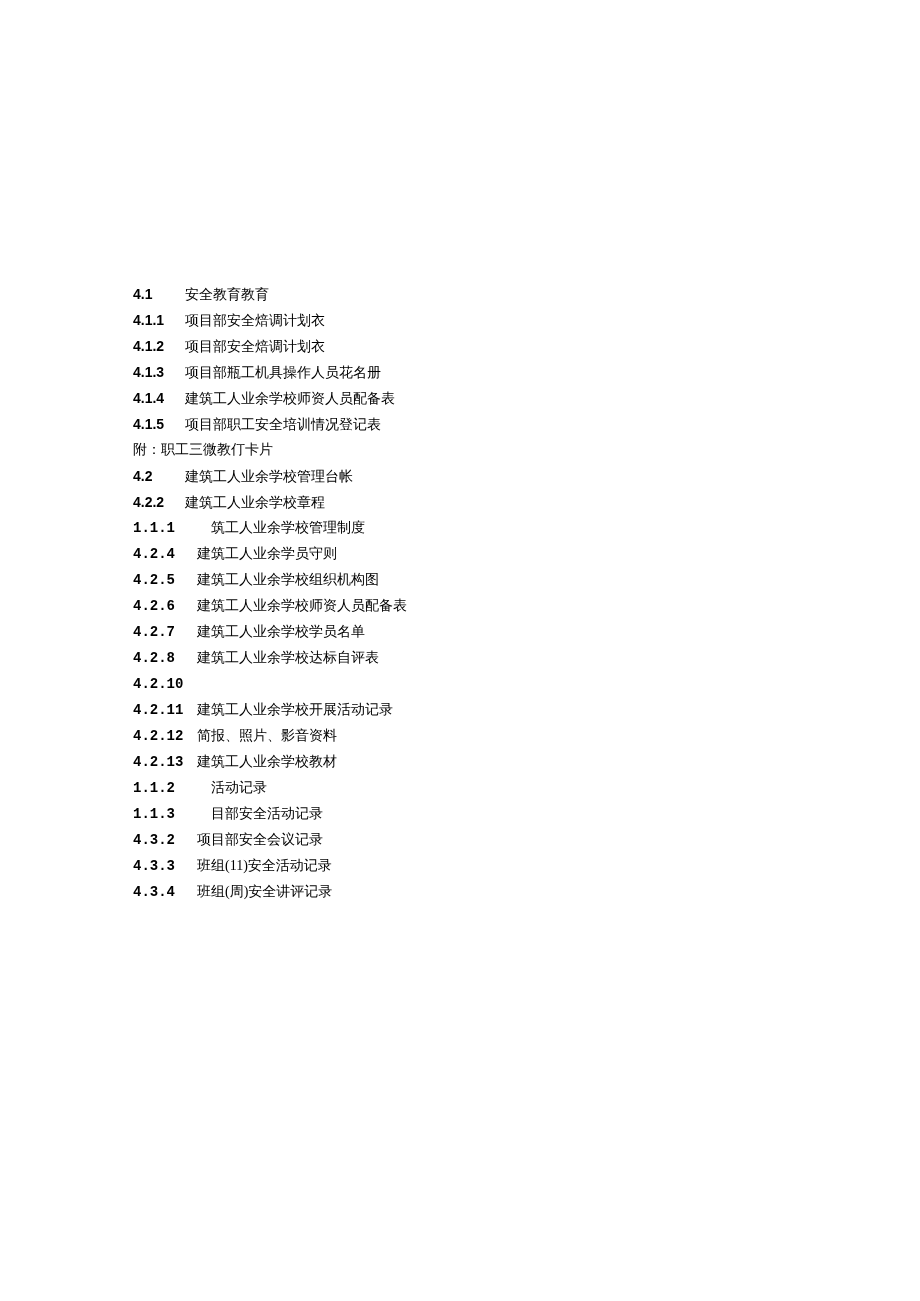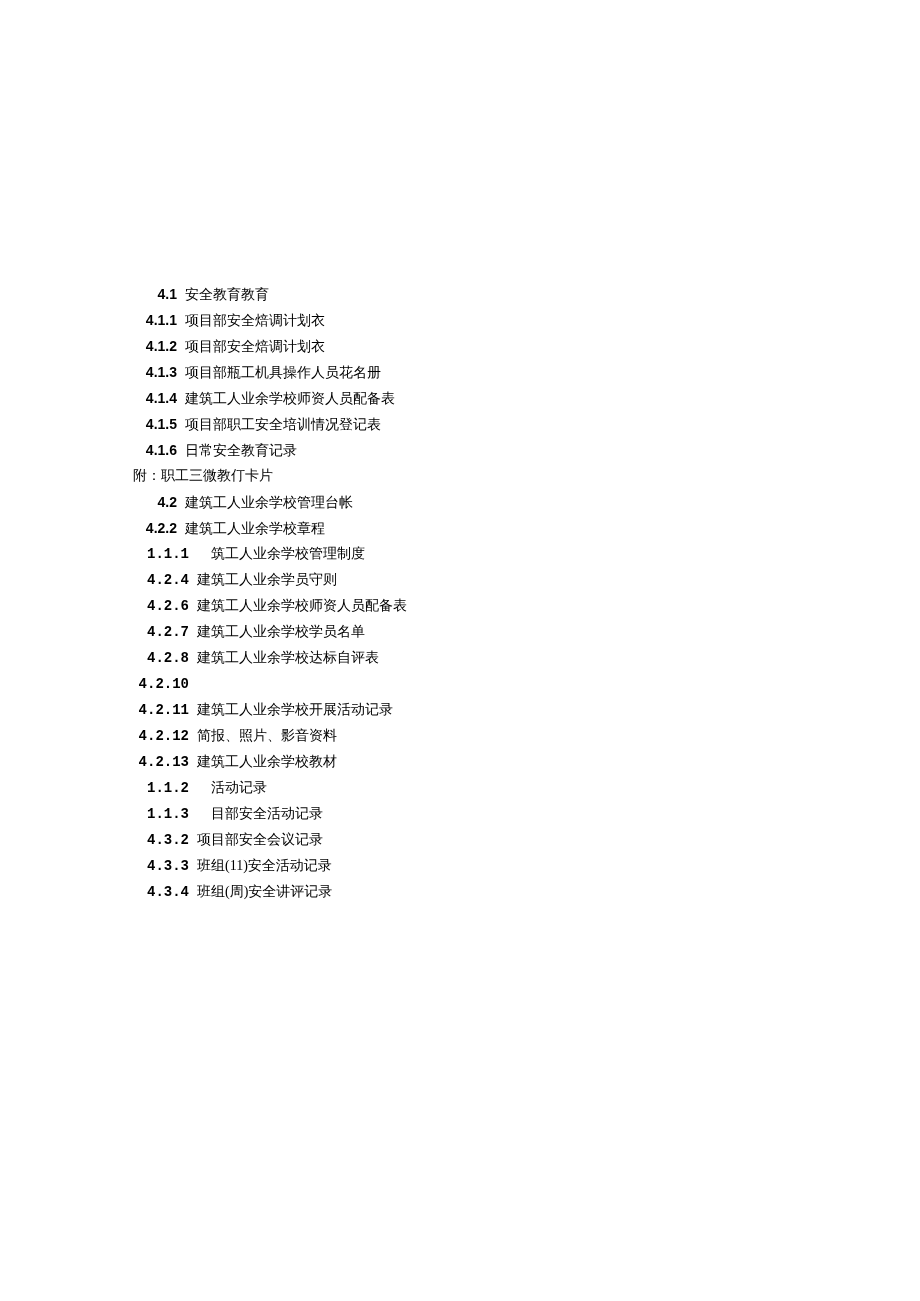--- a/index.html
+++ b/index.html
@@ -15,21 +15,20 @@
       font-size: 14px;
       color: #000000;
       padding-top: 281px;
       padding-left: 133px;
     }
     .toc-line {
       line-height: 26px;
       height: 26px;
       display: flex;
       align-items: baseline;
-      text-align: right;
     }
     .toc-number {
       font-family: Arial, "Helvetica", sans-serif;
       font-weight: bold;
       display: inline-block;
       min-width: 52px;
       padding-right: 8px;
     }
     .toc-number-wide {
       font-family: Liberation Mono, monospace;
@@ -73,40 +72,40 @@
       <span class="toc-text">项目部瓶工机具操作人员花名册</span>
     </div>
     <div class="toc-line indent-1">
       <span class="toc-number">4.1.4</span>
       <span class="toc-text">建筑工人业余学校师资人员配备表</span>
     </div>
     <div class="toc-line indent-1">
       <span class="toc-number">4.1.5</span>
       <span class="toc-text">项目部职工安全培训情况登记表</span>
     </div>
-    <div class="toc-line indent-1">
-      <span class="toc-number">4.1.6</span>
-      <span class="toc-text">日常安全教育记录</span>
-    </div>
     <div class="attach-line"><span>附：职工三微教仃卡片</span></div>
     <div class="toc-line indent-1">
       <span class="toc-number">4.2</span>
       <span class="toc-text">建筑工人业余学校管理台帐</span>
     </div>
     <div class="toc-line indent-1">
       <span class="toc-number">4.2.2</span>
       <span class="toc-text">建筑工人业余学校章程</span>
     </div>
     <div class="toc-line indent-extra">
       <span class="toc-number-wide">1.1.1</span>
       <span class="toc-text">筑工人业余学校管理制度</span>
     </div>
     <div class="toc-line indent-1">
       <span class="toc-number-wide">4.2.4</span>
       <span class="toc-text">建筑工人业余学员守则</span>
+    </div>
+    <div class="toc-line indent-1">
+      <span class="toc-number-wide">4.2.5</span>
+      <span class="toc-text">建筑工人业余学校组织机构图</span>
     </div>
     <div class="toc-line indent-1">
       <span class="toc-number-wide">4.2.6</span>
       <span class="toc-text">建筑工人业余学校师资人员配备表</span>
     </div>
     <div class="toc-line indent-1">
       <span class="toc-number-wide">4.2.7</span>
       <span class="toc-text">建筑工人业余学校学员名单</span>
     </div>
     <div class="toc-line indent-1">

